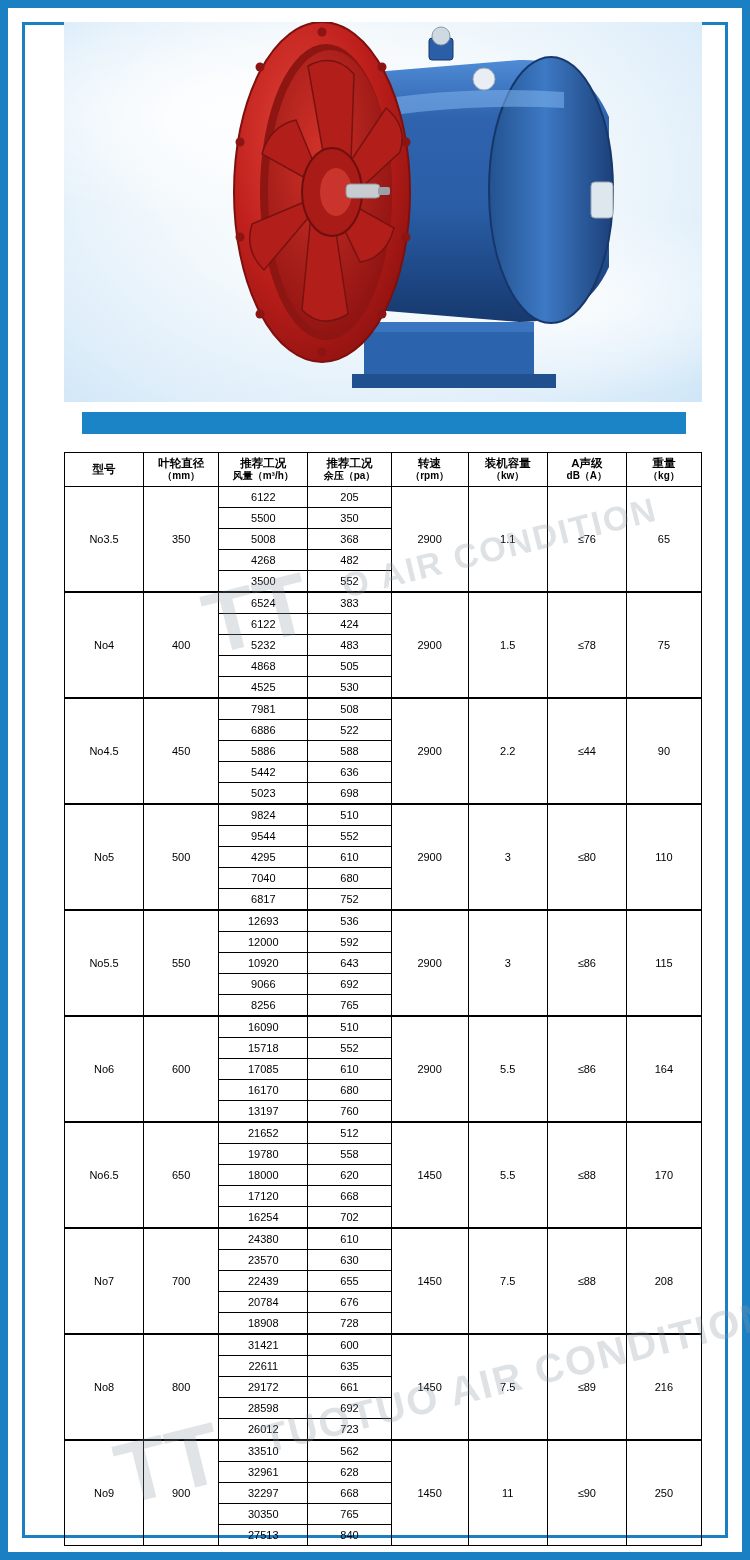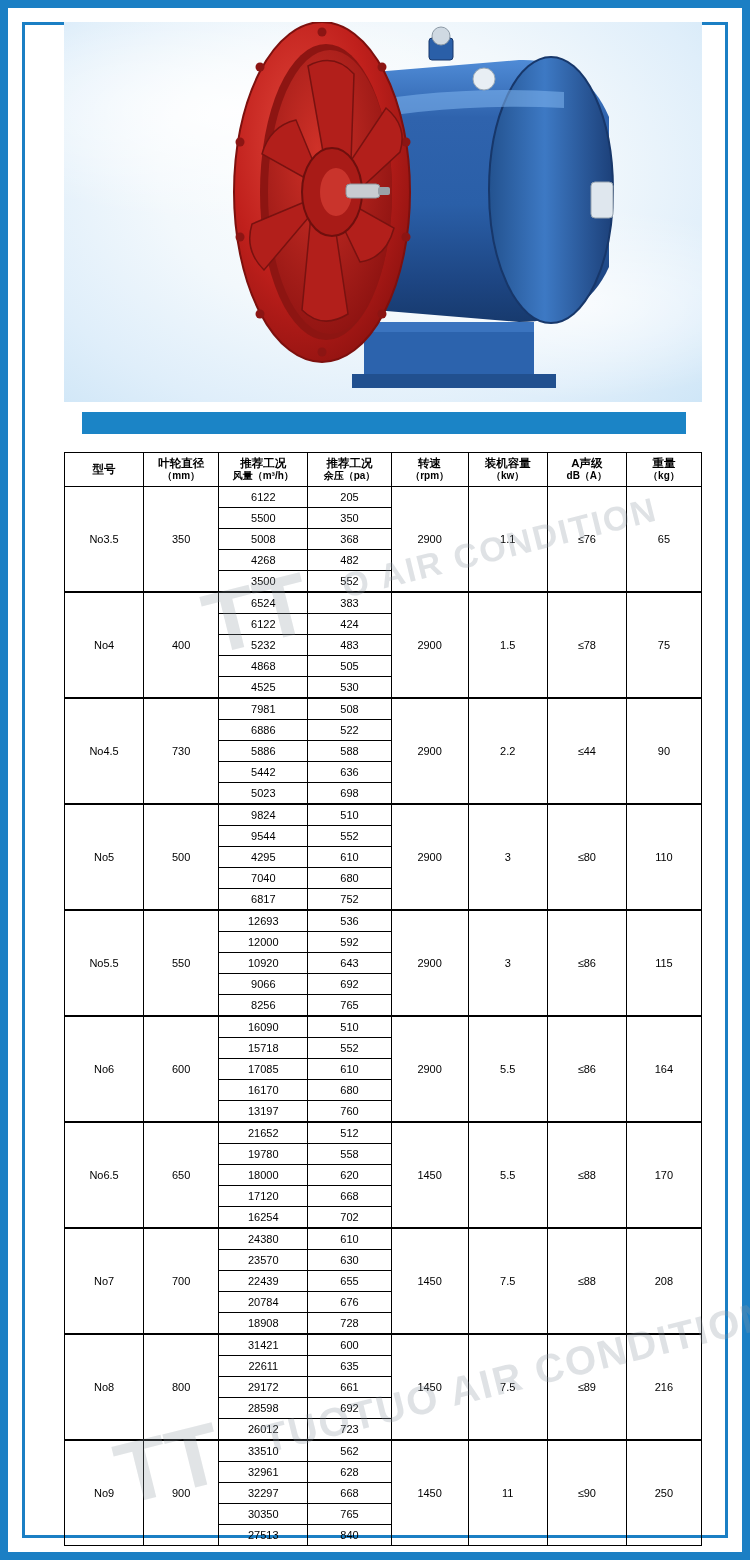--- a/index.html
+++ b/index.html
@@ -298,21 +298,21 @@
           <tr>
             <td>4868</td>
             <td>505</td>
           </tr>
           <tr>
             <td>4525</td>
             <td>530</td>
           </tr>
           <tr class="group-sep">
             <td rowspan="5">No4.5</td>
-            <td rowspan="5">730</td>
+            <td rowspan="5">450</td>
             <td>7981</td>
             <td>508</td>
             <td rowspan="5">2900</td>
             <td rowspan="5">2.2</td>
             <td rowspan="5">≤44</td>
             <td rowspan="5">90</td>
           </tr>
           <tr>
             <td>6886</td>
             <td>522</td>

